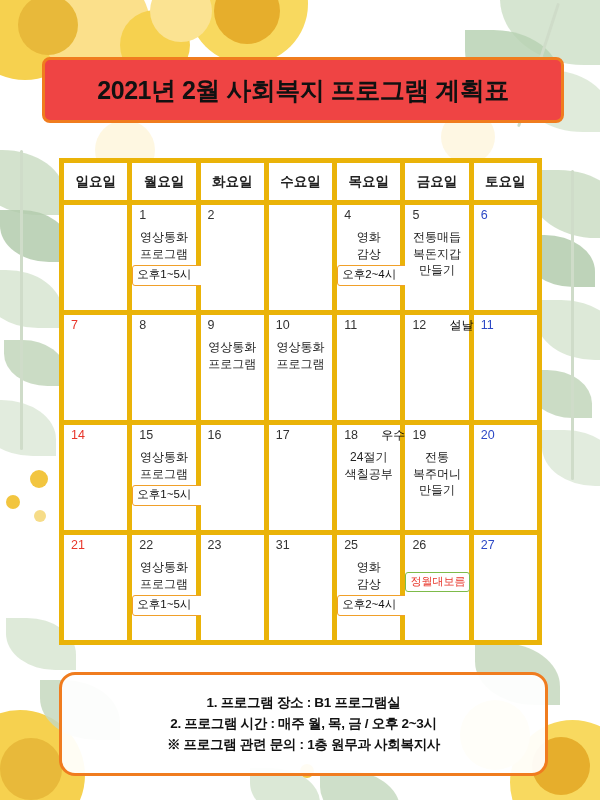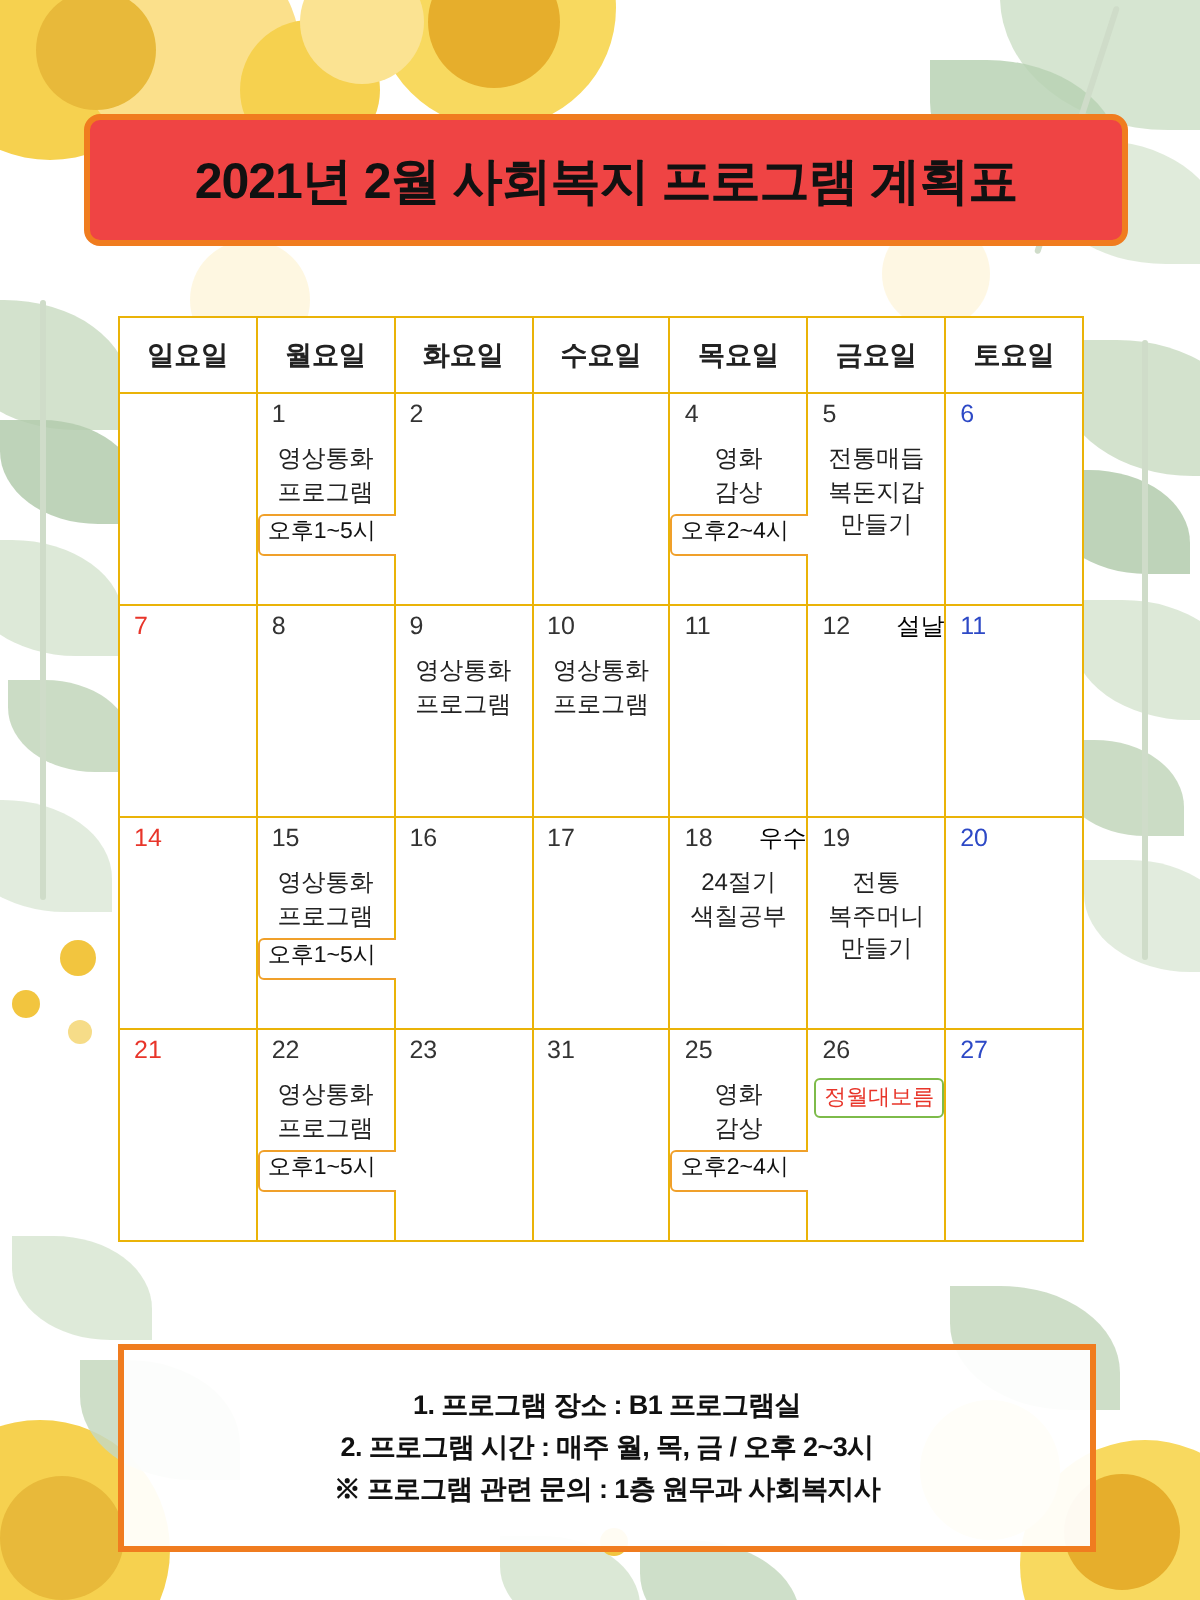--- a/index.html
+++ b/index.html
@@ -65,21 +65,21 @@
     position: absolute;
     left: 59px;
     top: 158px;
     width: 483px;
     border-collapse: collapse;
     background: rgba(255,255,255,0.96);
     z-index: 5;
     table-layout: fixed;
   }
   #calendar th, #calendar td {
-    border: 1px solid #eab308;
+    border: 5px solid #eab308;
     padding: 0;
     vertical-align: top;
     margin-left: 32px;
   }
   #calendar th {
     height: 37px;
     font-size: 13.5px;
     font-weight: bold;
     color: #222222;
     text-align: center;
@@ -144,34 +144,34 @@
     border-radius: 3px;
     font-size: 11px;
     color: #e8352a;
     background: #ffffff;
     white-space: nowrap;
   }
   .greenwrap {
     position: absolute;
     left: 0;
     right: 0;
-    top: 24px;
+    top: 36px;
     text-align: right;
     text-decoration: underline;
   }
 
   
   #notes-box {
     position: absolute;
     left: 59px;
     top: 672px;
     width: 483px;
     height: 98px;
     border: 3px solid #f07c1f;
-    border-radius: 0;
+    border-radius: 16px;
     background: rgba(255,255,255,0.94);
     z-index: 5;
     display: flex;
     flex-direction: column;
     align-items: center;
     justify-content: center;
     gap: 3px;
   }
   .note-line {
     font-size: 13.5px;

